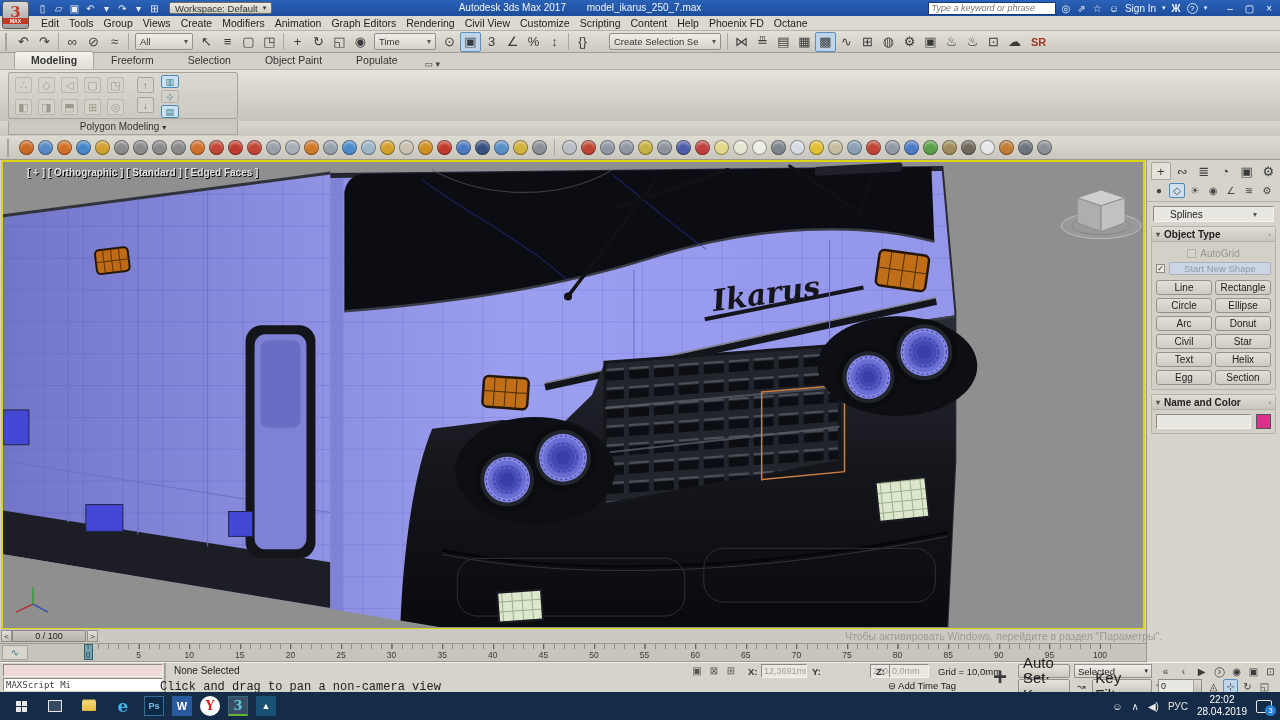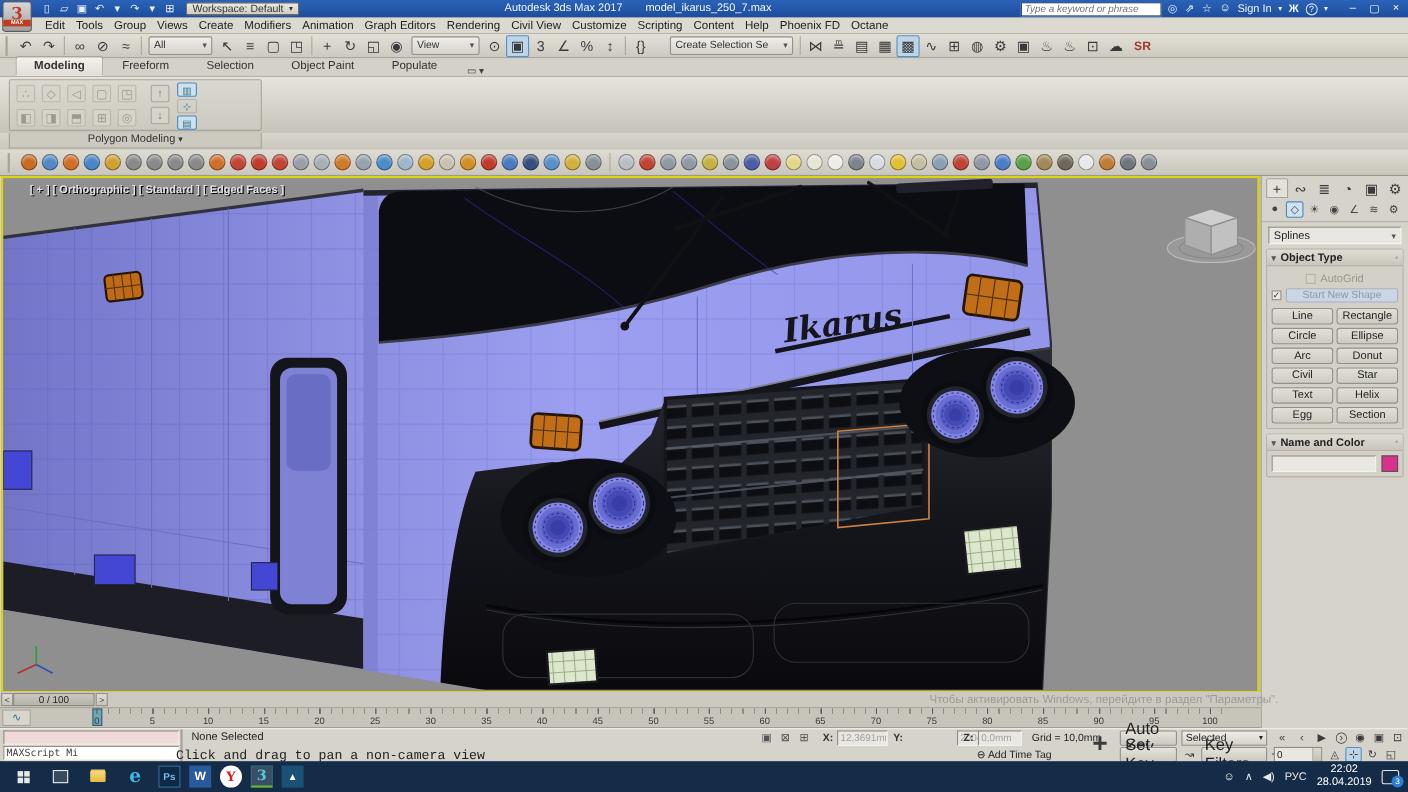--- a/index.html
+++ b/index.html
@@ -67,21 +67,21 @@
   #vp-label{position:absolute;left:24px;top:5px;font-size:10px;font-weight:bold;color:#e2e2e2;text-shadow:1px 1px 0 #000;z-index:5;white-space:nowrap;}
 
   
   #cmdpanel{left:1146px;top:160px;width:134px;height:502px;background:#d6d3ca;border-left:1px solid #9d998e;font-size:10px;}
   #cp-tabs{display:flex;gap:2px;padding:2px 2px 0 4px;}
   #cp-tabs span{width:20px;height:18px;display:inline-flex;align-items:center;justify-content:center;font-size:13px;color:#3a3a3a;border:1px solid transparent;}
   #cp-tabs span.active{background:#e4e1d9;border:1px solid #a8a49a;border-radius:2px 2px 0 0;}
   #cp-cats{display:flex;gap:2px;padding:3px 2px 3px 4px;border-bottom:1px solid #b5b1a7;}
   #cp-cats span{width:16px;height:15px;display:inline-flex;align-items:center;justify-content:center;font-size:10px;color:#444;}
   #cp-cats span.active{background:#cfe0ef;border:1px solid #4a88c0;border-radius:2px;}
-  #cp-dd{margin:4px 6px;height:16px;background:#e9e7e1;border:1px solid;border-color:#8f8b80 #f4f2ec #f4f2ec #8f8b80;display:flex;align-items:center;justify-content:space-between;padding:0 4px;color:#222;}
+  #cp-dd{margin:4px 6px;height:16px;background:#e9e7e1;border:1px solid;border-color:#8f8b80 #f4f2ec #f4f2ec #8f8b80;display:flex;align-items:center;justify-content:space-between;padding:0 16px;color:#222;}
   .rollout{margin:4px 4px 0 4px;border:1px solid #b5b1a7;border-radius:2px;background:#d3d0c7;}
   .ro-head{height:15px;background:linear-gradient(#e0ddd5,#c8c5bc);display:flex;align-items:center;padding:0 4px;gap:4px;font-weight:bold;color:#222;border-bottom:1px solid #b5b1a7;}
   .ro-head .pin{margin-left:auto;font-size:7px;color:#999;}
   .ro-body{padding:4px;}
   .cb-row{display:flex;align-items:center;gap:4px;height:15px;}
   .cb{width:9px;height:9px;border:1px solid #8f8b80;background:#e9e7e1;display:inline-flex;align-items:center;justify-content:center;font-size:8px;color:#222;}
   .cb.off{background:#d6d3ca;border-color:#b5b1a7;color:#b5b1a7;}
   .dim{color:#9a968c;}
   #sns-btn{flex:1;height:13px;background:#ccd5e3;border:1px solid #a8b2c0;border-radius:2px;text-align:center;color:#8e98a8;font-size:9.5px;line-height:12px;}
   #ot-grid{display:grid;grid-template-columns:1fr 1fr;gap:3px;margin-top:4px;}
@@ -245,21 +245,21 @@
         <span class="ti" data-name="window-crossing-icon">◳</span>
       </span>
     <span class="sep" data-name="separator"></span>
     <span class="run" data-name="toolbar-run-transform">
         <span class="ti" data-name="select-move-icon">+</span>
         <span class="ti" data-name="select-rotate-icon">↻</span>
         <span class="ti" data-name="select-scale-icon">◱</span>
         <span class="ti" data-name="select-place-icon">◉</span>
       </span>
     <span class="tb-dd" style="width:62px;" data-name="reference-coordinate-dropdown">
-      <span data-name="coordinate-system-value">View</span>
+      <span data-name="coordinate-system-value">Time</span>
       <span class="car" data-name="chevron-down-icon">▾</span>
     </span>
     <span class="run" data-name="toolbar-run-snaps">
         <span class="ti" data-name="use-p ivot-center-icon">⊙</span>
         <span class="ti active" data-name="select-manipulate-icon">▣</span>
         <span class="ti" data-name="snaps-toggle-3d-icon">3</span>
         <span class="ti" data-name="angle-snap-icon">∠</span>
         <span class="ti" data-name="percent-snap-icon">%</span>
         <span class="ti" data-name="spinner-snap-icon">↕</span>
       </span>

